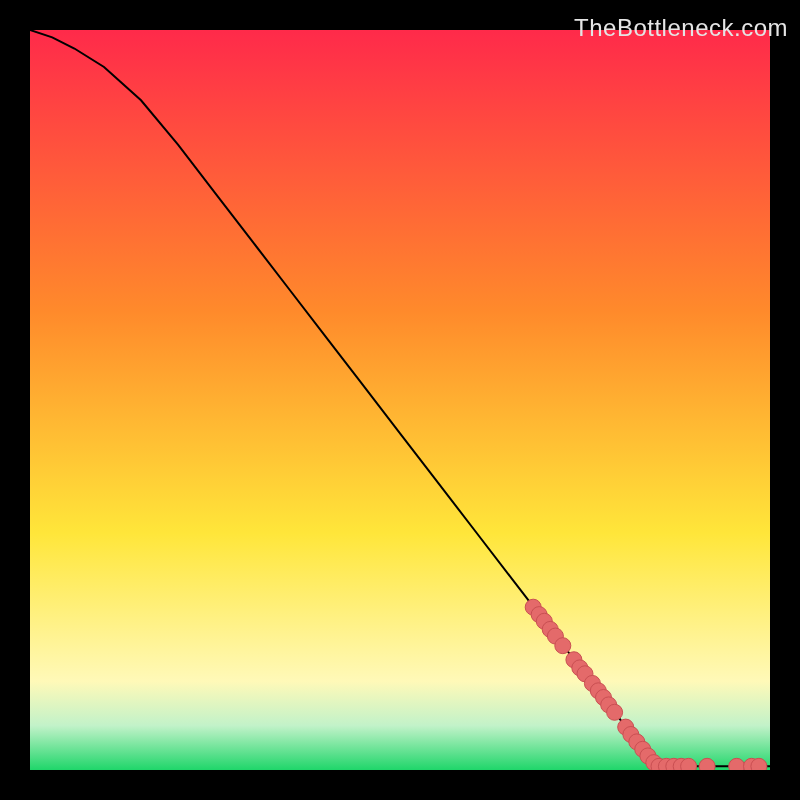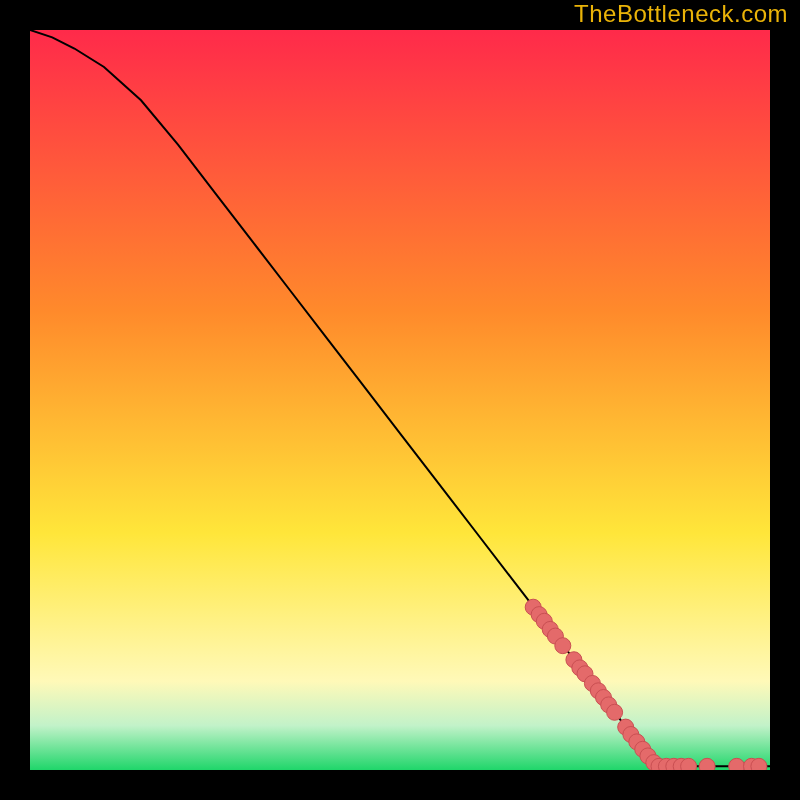--- a/index.html
+++ b/index.html
@@ -12,23 +12,23 @@
     font-family: Arial, Helvetica, sans-serif;
   }
   .wrap {
     position: relative;
     width: 800px;
     height: 800px;
     background: #000;
   }
   .watermark {
     position: absolute;
-    top: 0;
+    top: 14px;
     right: 12px;
-    color: #eab308;
+    color: #e5e5e5;
     font-size: 24px;
     font-weight: 400;
     letter-spacing: 0.5px;
     z-index: 5;
   }
   .plot {
     position: absolute;
     left: 30px;
     top: 30px;
     width: 740px;

